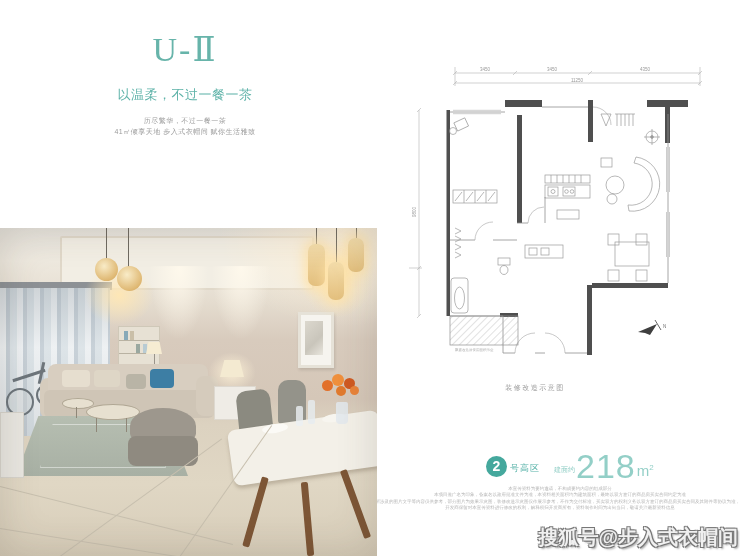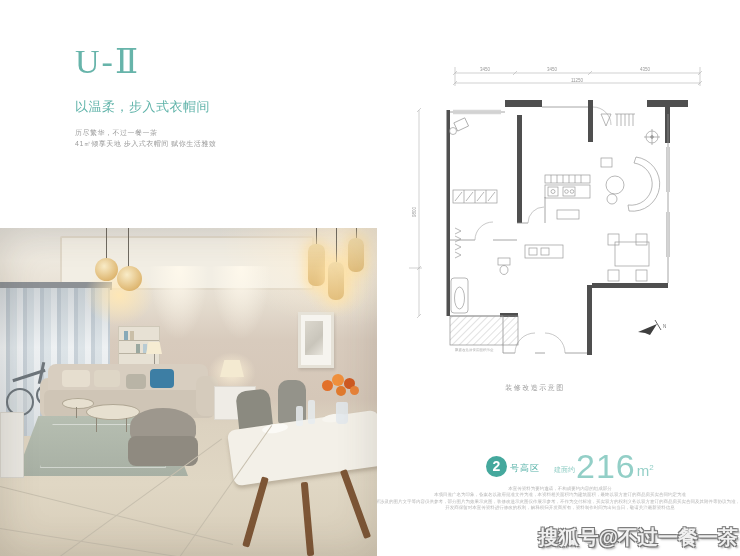--- a/index.html
+++ b/index.html
@@ -2,21 +2,21 @@
 <html><head>
 <meta charset="utf-8">
 <style>
   html,body{margin:0;padding:0;}
   body{
     width:740px;height:556px;position:relative;overflow:hidden;
     background:#ffffff;
     font-family:"Liberation Sans","DejaVu Sans",sans-serif;
   }
   
-  .hero{position:absolute;left:75px;top:44px;width:220px;text-align:left;}
+  .hero{position:absolute;left:75px;top:32px;width:220px;text-align:center;}
   .hero-title{
     font-family:"Liberation Serif","DejaVu Serif",serif;
     font-size:34px;line-height:36px;color:#67b4aa;letter-spacing:2px;font-weight:400;
     margin-bottom:18px;
   }
   .hero-sub{font-size:13px;line-height:17px;color:#5fb3a9;letter-spacing:.5px;}
   .hero-tags{margin-top:12px;}
   .hero-tag{font-size:7px;line-height:11px;color:#9b9b9b;letter-spacing:.5px;white-space:nowrap;}
   
   .plan-svg{position:absolute;left:405px;top:52px;width:315px;height:345px;}
@@ -95,21 +95,21 @@
   .cord{width:1px;background:#6f6a61;top:0;}
   .pend-glass{border-radius:7px;background:linear-gradient(180deg,#f4ddab,#e3bf7d);box-shadow:0 0 12px 4px rgba(255,226,166,.8);}
   .tile-line{height:1px;background:#c7bfae;}
   .photo-vig{left:0;top:0;width:100%;height:100%;box-shadow:inset 0 0 40px rgba(70,60,50,.18);}
 </style>
 </head>
 <body>
 
 <div class="hero">
   <div class="hero-title">U-Ⅱ</div>
-  <div class="hero-sub">以温柔，步入式衣帽间</div>
+  <div class="hero-sub">以温柔，不过一餐一茶</div>
   <div class="hero-tags">
     <div class="hero-tag">历尽繁华，不过一餐一茶</div>
     <div class="hero-tag">41㎡倾享天地 步入式衣帽间 赋你生活雅致</div>
   </div>
 </div>
 
 <svg class="plan-svg" viewBox="0 0 315 345" xmlns="http://www.w3.org/2000/svg">
   <defs>
     <pattern id="hatch" width="5" height="5" patternUnits="userSpaceOnUse" patternTransform="rotate(45)">
       <line x1="0" y1="0" x2="0" y2="5" stroke="#a8a8a8" stroke-width="0.7"></line>
@@ -268,32 +268,32 @@
     <text x="258" y="276" font-size="4.5" fill="#6f6f6f" font-family="Liberation Sans, sans-serif">N</text>
   </g>
 </svg>
 
 <div class="plan-caption">装修改造示意图</div>
 
 <div class="unit-row">
   <div class="unit-badge">2</div>
   <div class="unit-suffix">号高区</div>
   <div class="unit-prefix">建面约</div>
-  <div class="unit-area">216</div>
+  <div class="unit-area">218</div>
   <div class="unit-unit"><span>m</span><sup>2</sup></div>
 </div>
 
 <div class="disclaimer">
   <div class="dline">本宣传资料为要约邀请，不构成要约内容的组成部分</div>
   <div class="dline">本项目推广名为印象，备案名以政府批准文件为准，本资料相关面积均为建筑面积，最终以双方签订的商品房买卖合同约定为准</div>
   <div class="dline">本资料所涉及的图片文字等内容仅供参考，部分图片为效果示意图，装修改造示意图仅作展示参考，不作为交付标准，买卖双方的权利义务以双方签订的商品房买卖合同及其附件等协议为准，敬请知悉</div>
   <div class="dline">开发商保留对本宣传资料进行修改的权利，解释权归开发商所有，资料制作时间为出街当日，敬请关注最新资料信息</div>
 </div>
 
-<div class="watermark">搜狐号@不过一餐一茶</div>
+<div class="watermark">搜狐号@步入式衣帽间</div>
 
 <div class="photo">
   <div class="ceil-recess"></div>
   <div class="ceil-glowR"></div>
 
   <div class="win-frame"></div>
   <div class="curtains"></div>
   <div class="curtain-shade"></div>
 
   <div class="bike-wheel" style="left:6px;top:160px;width:24px;height:24px;"></div>

